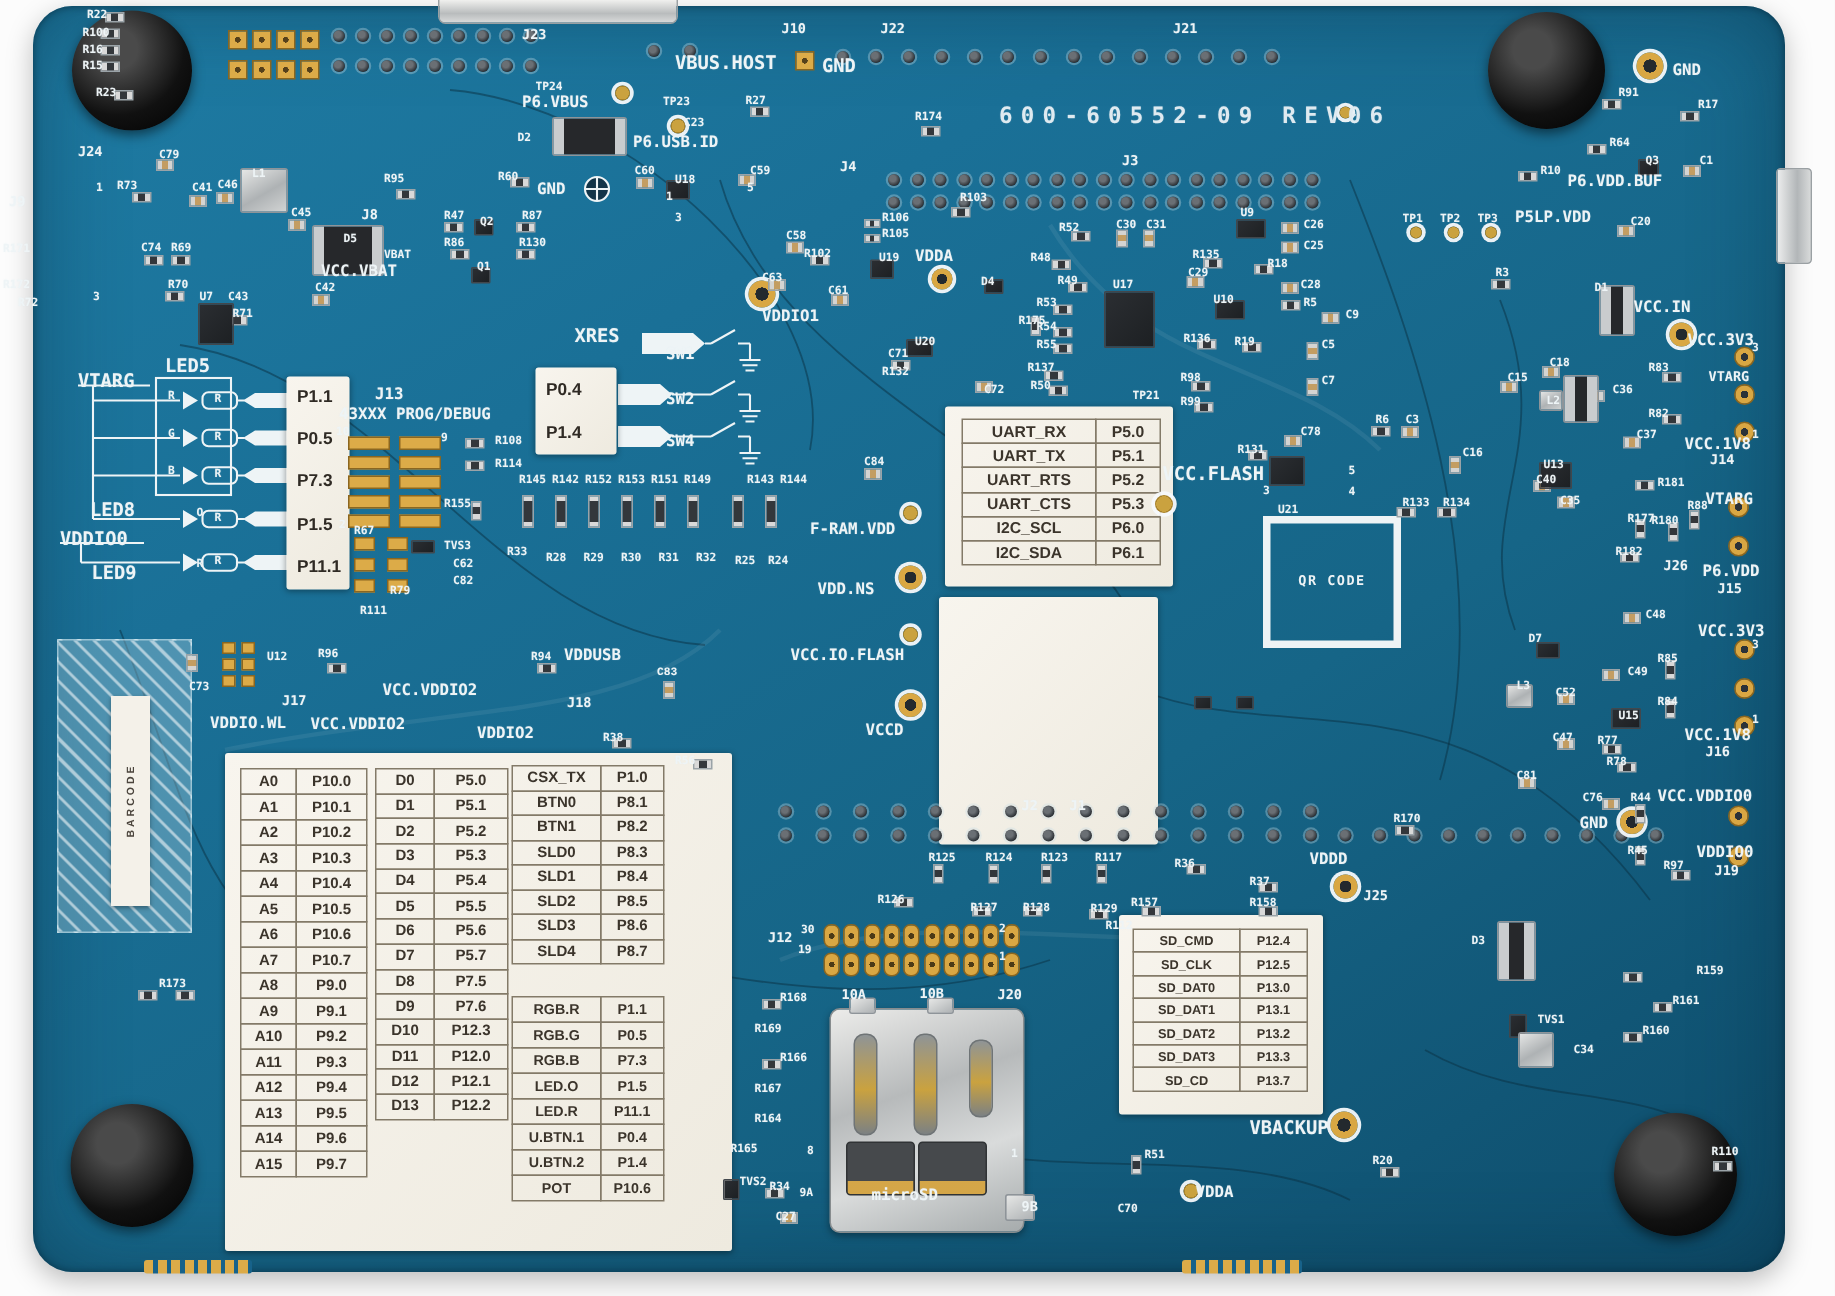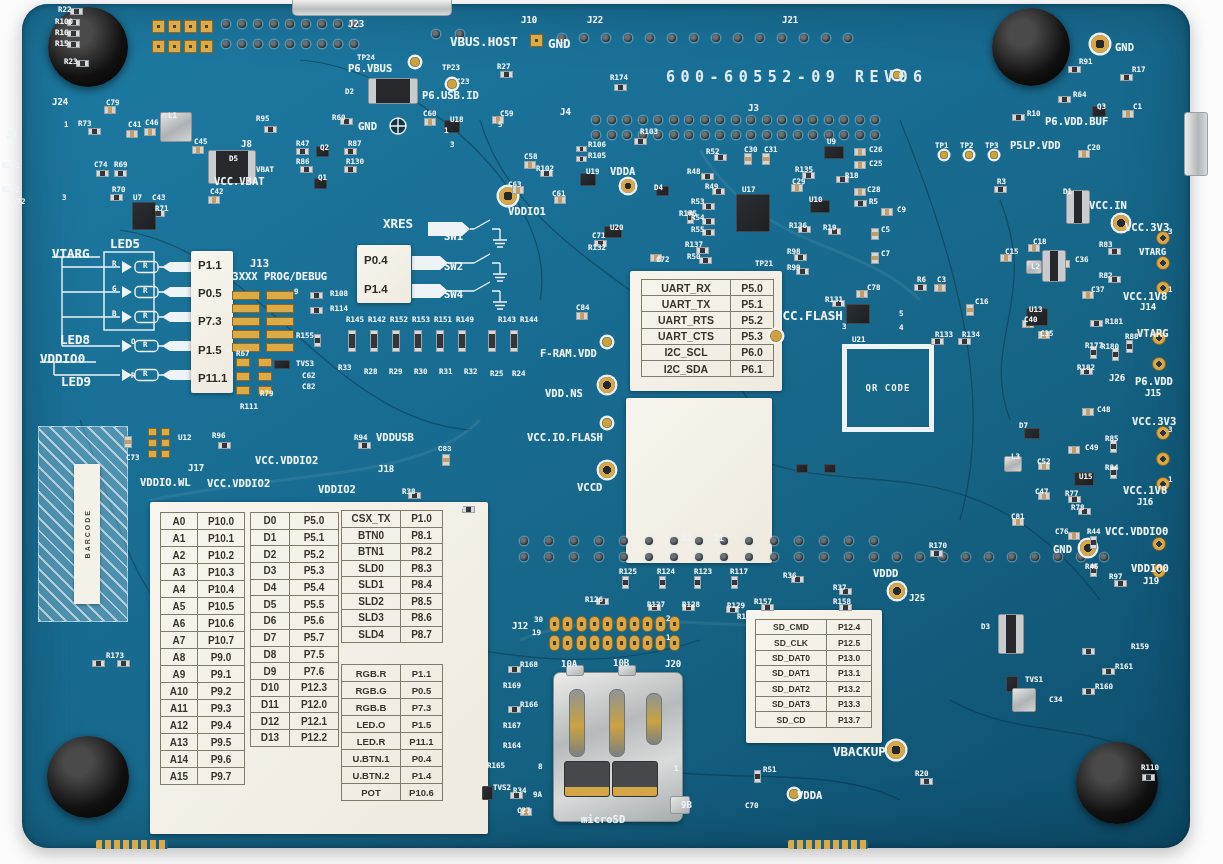--- a/index.html
+++ b/index.html
@@ -1086,21 +1086,21 @@
       <span class="sk xs" style="left: 493px; top: 784px;">TVS2</span>
       <span class="sk xs" style="left: 513px; top: 787px;">R34</span>
       <span class="sk xs" style="left: 533px; top: 791px;">9A</span>
       <span class="sk xs" style="left: 517px; top: 807px;">C27</span>
       <span class="sk xs" style="left: 538px; top: 763px;">8</span>
       <span class="sk xs" style="left: 674px; top: 765px;">1</span>
       <span class="sk s" style="left: 561px; top: 660px;">10A</span>
       <span class="sk s" style="left: 613px; top: 659px;">10B</span>
       <span class="sk s" style="left: 665px; top: 660px;">J20</span>
       <span class="sk s" style="left: 681px; top: 801px;">9B</span>
-      <span class="sk m" style="left: 581px; top: 814px;">microSD</span>
+      <span class="sk m" style="left: 581px; top: 792px;">microSD</span>
       <span class="sk xs" style="left: 737px; top: 613px;">R112</span>
       <span class="sk xs" style="left: 619px; top: 568px;">R125</span>
       <span class="sk xs" style="left: 657px; top: 568px;">R124</span>
       <span class="sk xs" style="left: 694px; top: 568px;">R123</span>
       <span class="sk xs" style="left: 730px; top: 568px;">R117</span>
       <span class="sk xs" style="left: 585px; top: 596px;">R126</span>
       <span class="sk xs" style="left: 647px; top: 601px;">R127</span>
       <span class="sk xs" style="left: 682px; top: 601px;">R128</span>
       <span class="sk xs" style="left: 727px; top: 602px;">R129</span>
       <span class="sk xs" style="left: 783px; top: 572px;">R36</span>

